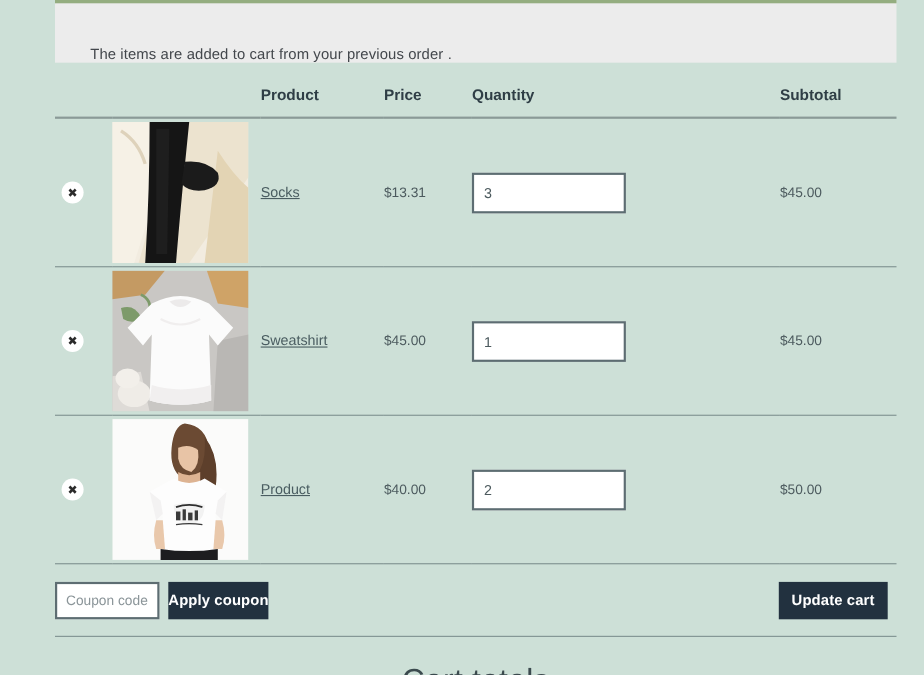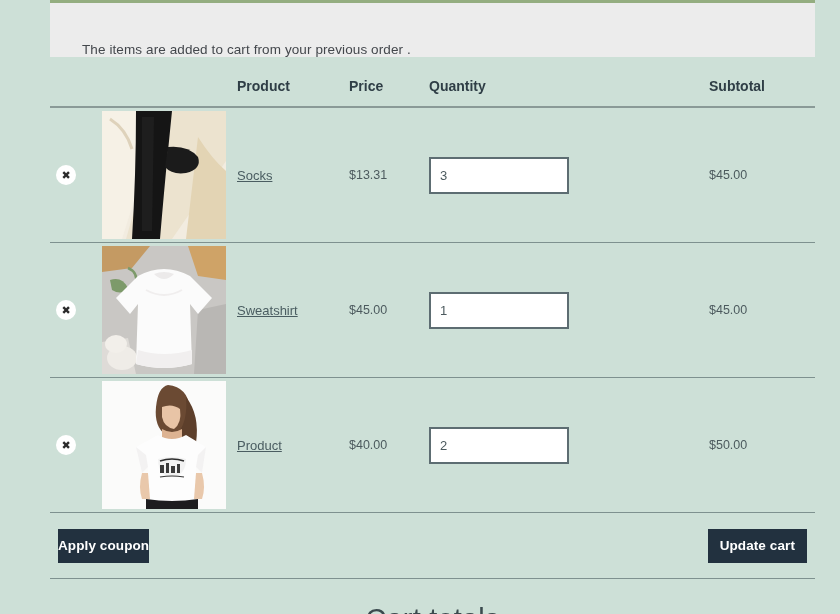--- a/index.html
+++ b/index.html
@@ -328,20 +328,21 @@
           <td class="price-cell">$40.00</td>
           <td>
             <input class="qty-input" type="text" value="2" style="">
           </td>
           <td class="subtotal-cell">$50.00</td>
         </tr>
       </tbody>
     </table>
 
     <div class="actions-row">
+      <input class="coupon-input" type="text" placeholder="Coupon code" style="">
       <button class="btn-dark apply-btn">Apply coupon</button>
       <button class="btn-dark update-btn">Update cart</button>
     </div>
 
     <h2 class="totals-heading">Cart totals</h2>
 
   </div>
 </div>
 
 </body></html>

